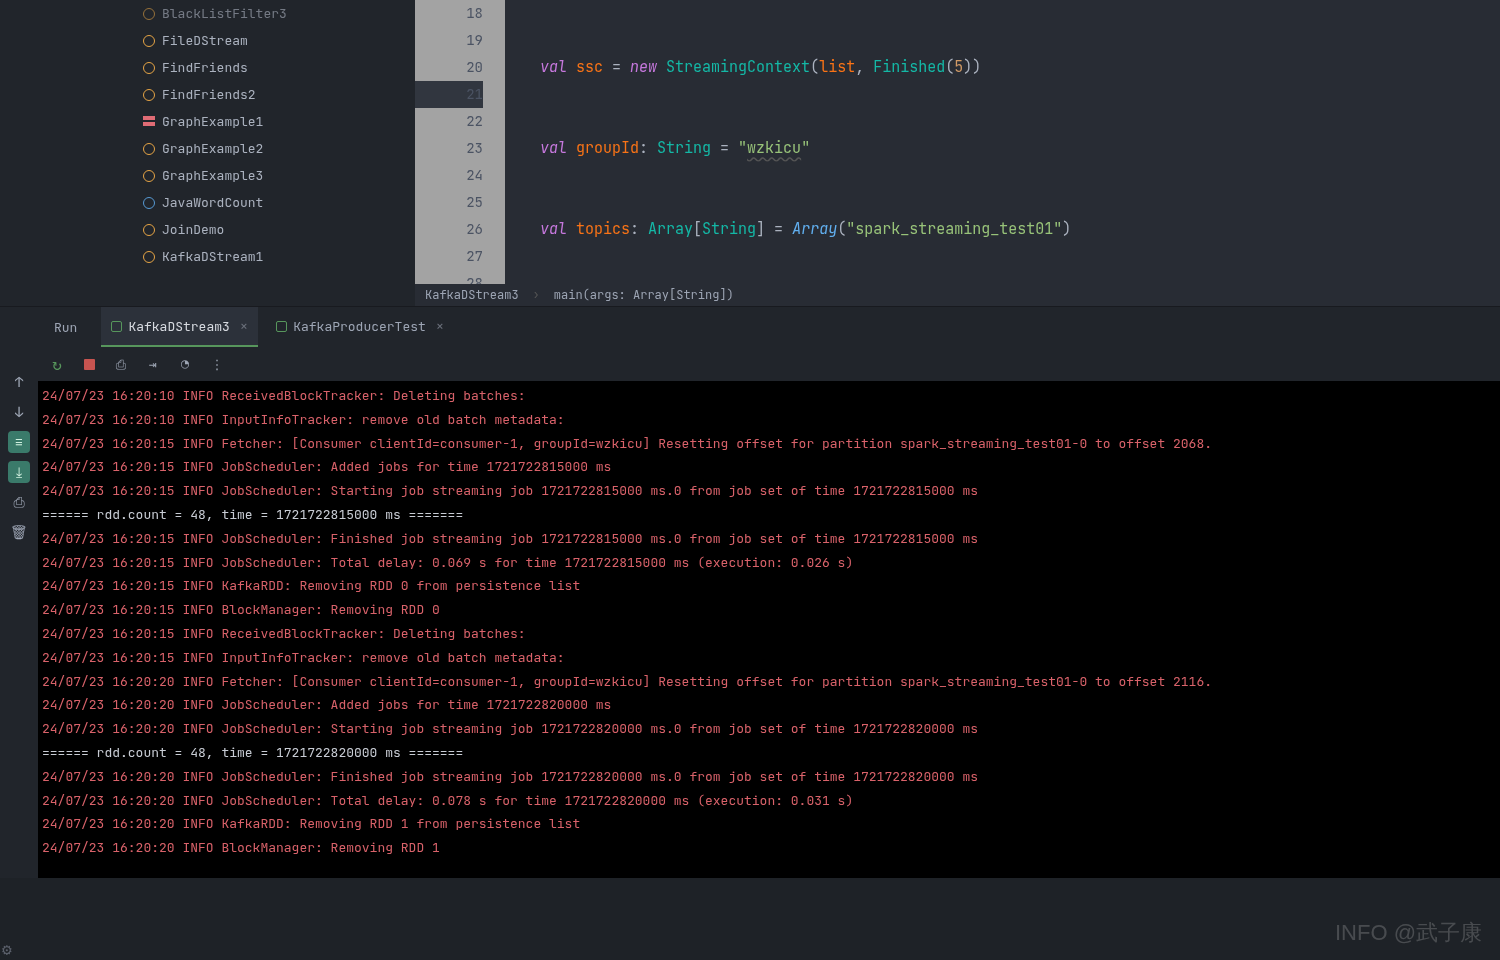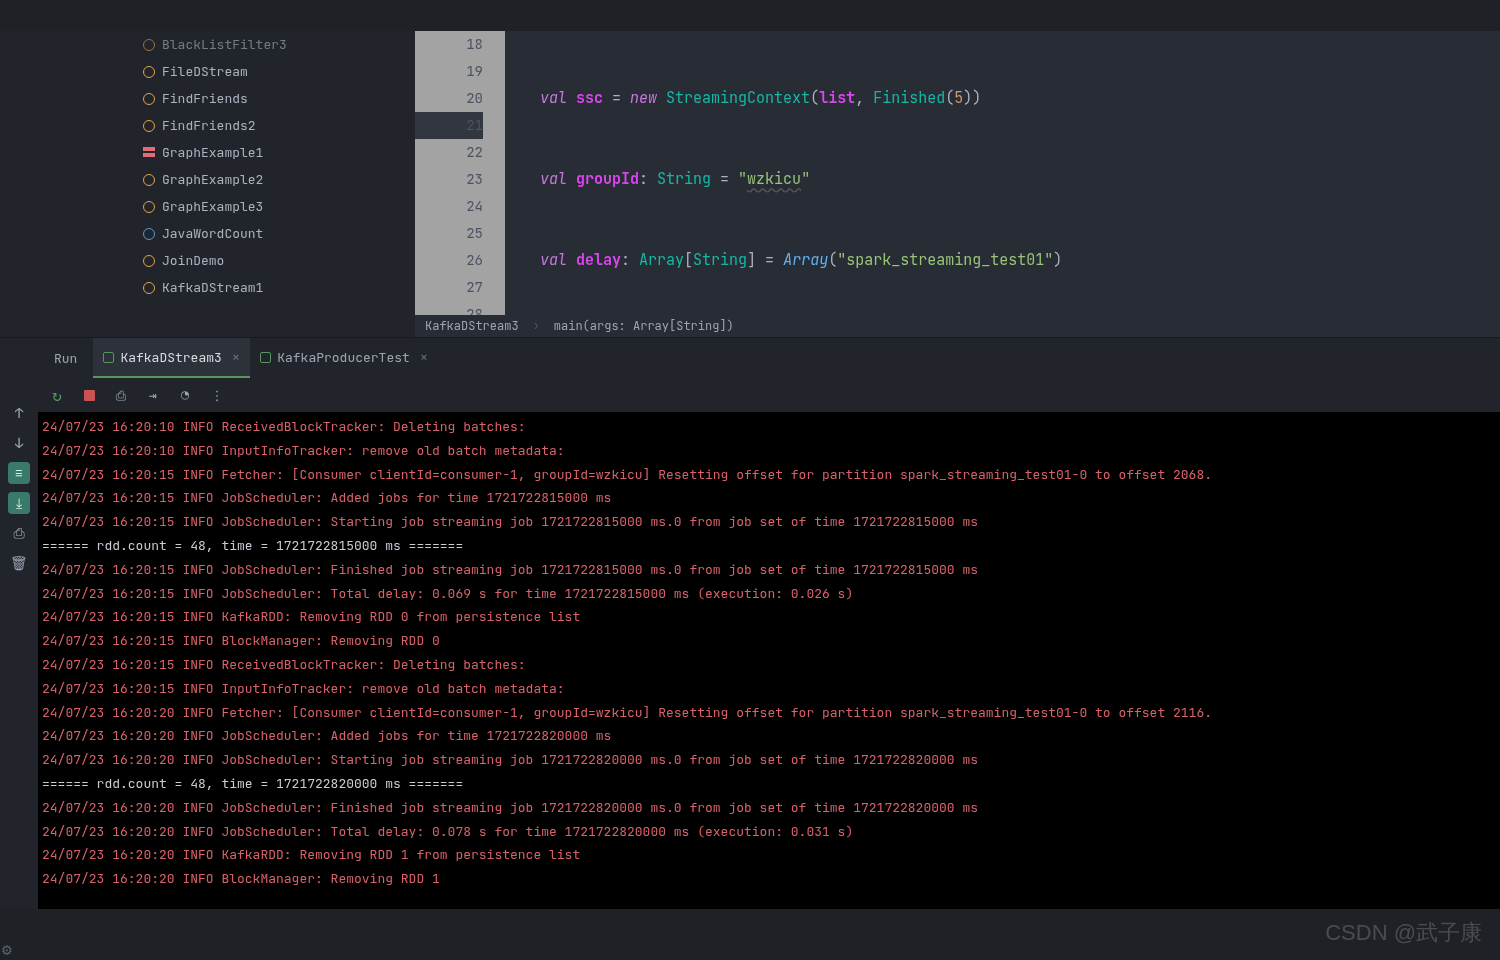--- a/index.html
+++ b/index.html
@@ -8,21 +8,20 @@
     color: #abb2bf;
     font-family: 'JetBrains Mono', 'Consolas', monospace;
     font-size: 13px;
     overflow: hidden;
     width: 1500px;
     height: 960px;
   }
   .main-area {
     display: flex;
     height: 306px;
-    margin-top: 31px;
   }
   .sidebar {
     width: 415px;
     background: #21252b;
     overflow-y: hidden;
     padding-top: 0;
   }
   .tree-item {
     display: flex;
     align-items: center;
@@ -71,21 +70,21 @@
     overflow: hidden;
     white-space: pre;
   }
   .code-line { height: 27px; padding-left: 35px; }
   .kw { color: #c678dd; font-style: italic; }
   .fn-i { color: #61afef; font-style: italic; }
   .str { color: #98c379; }
   .num { color: #d19a66; }
   .typ { color: #14b8a6; }
   .op { color: #abb2bf; }
-  .id { color: #d946ef; font-weight: bold; }
+  .id { color: #f97316; }
   .wavy { text-decoration: underline wavy #555; text-underline-offset: 3px; }
   .breadcrumb {
     height: 22px;
     background: #282c34;
     padding: 2px 10px;
     font-size: 12px;
     color: #9da5b4;
     display: flex;
     align-items: center;
     gap: 14px;
@@ -119,20 +118,21 @@
     flex: 1;
     display: flex;
     flex-direction: column;
   }
   .tabs-row {
     display: flex;
     align-items: center;
     height: 40px;
     background: #21252b;
     padding-left: 0;
+    gap: 8px;
   }
   .run-tab {
     padding: 10px 16px;
     color: #9da5b4;
     font-size: 13px;
   }
   .tab {
     display: flex;
     align-items: center;
     padding: 0 10px;
@@ -272,21 +272,21 @@
         <div class="gutter-line">23</div>
         <div class="gutter-line">24</div>
         <div class="gutter-line">25</div>
         <div class="gutter-line">26</div>
         <div class="gutter-line">27</div>
         <div class="gutter-line">28</div>
       </div>
       <div class="code-body">
         <div class="code-line"><span class="kw">val</span> <span class="id">ssc</span><span class="op"> = </span><span class="kw">new</span><span> </span><span class="typ">StreamingContext</span><span class="op">(</span><span class="id">list</span><span class="op">, </span><span class="typ">Finished</span><span class="op">(</span><span class="num">5</span><span class="op">))</span></div>
         <div class="code-line"><span class="kw">val</span> <span class="id">groupId</span><span class="op">: </span><span class="typ">String</span><span class="op"> = </span><span class="str">"</span><span class="str wavy">wzkicu</span><span class="str">"</span></div>
-        <div class="code-line"><span class="kw">val</span> <span class="id">delay</span><span class="op">: </span><span class="typ">Array</span><span class="op">[</span><span class="typ">String</span><span class="op">] = </span><span class="fn-i">Array</span><span class="op">(</span><span class="str">"spark_streaming_test01"</span><span class="op">)</span></div>
+        <div class="code-line"><span class="kw">val</span> <span class="id">topics</span><span class="op">: </span><span class="typ">Array</span><span class="op">[</span><span class="typ">String</span><span class="op">] = </span><span class="fn-i">Array</span><span class="op">(</span><span class="str">"spark_streaming_test01"</span><span class="op">)</span></div>
         
         
         
         
         
         
         
         
       </div>
     </div>
@@ -328,14 +328,14 @@
         </div>
       <div class="tb-icon">⎙</div>
       <div class="tb-icon">⇥</div>
       <div class="tb-icon">◔</div>
       <div class="tb-icon">⋮</div>
     </div>
     <div class="console" id="console"><div class="log-red">24/07/23 16:20:10 INFO ReceivedBlockTracker: Deleting batches: </div><div class="log-red">24/07/23 16:20:10 INFO InputInfoTracker: remove old batch metadata: </div><div class="log-red">24/07/23 16:20:15 INFO Fetcher: [Consumer clientId=consumer-1, groupId=wzkicu] Resetting offset for partition spark_streaming_test01-0 to offset 2068.</div><div class="log-red">24/07/23 16:20:15 INFO JobScheduler: Added jobs for time 1721722815000 ms</div><div class="log-red">24/07/23 16:20:15 INFO JobScheduler: Starting job streaming job 1721722815000 ms.0 from job set of time 1721722815000 ms</div><div class="log-white">====== rdd.count = 48, time = 1721722815000 ms =======</div><div class="log-red">24/07/23 16:20:15 INFO JobScheduler: Finished job streaming job 1721722815000 ms.0 from job set of time 1721722815000 ms</div><div class="log-red">24/07/23 16:20:15 INFO JobScheduler: Total delay: 0.069 s for time 1721722815000 ms (execution: 0.026 s)</div><div class="log-red">24/07/23 16:20:15 INFO KafkaRDD: Removing RDD 0 from persistence list</div><div class="log-red">24/07/23 16:20:15 INFO BlockManager: Removing RDD 0</div><div class="log-red">24/07/23 16:20:15 INFO ReceivedBlockTracker: Deleting batches: </div><div class="log-red">24/07/23 16:20:15 INFO InputInfoTracker: remove old batch metadata: </div><div class="log-red">24/07/23 16:20:20 INFO Fetcher: [Consumer clientId=consumer-1, groupId=wzkicu] Resetting offset for partition spark_streaming_test01-0 to offset 2116.</div><div class="log-red">24/07/23 16:20:20 INFO JobScheduler: Added jobs for time 1721722820000 ms</div><div class="log-red">24/07/23 16:20:20 INFO JobScheduler: Starting job streaming job 1721722820000 ms.0 from job set of time 1721722820000 ms</div><div class="log-white">====== rdd.count = 48, time = 1721722820000 ms =======</div><div class="log-red">24/07/23 16:20:20 INFO JobScheduler: Finished job streaming job 1721722820000 ms.0 from job set of time 1721722820000 ms</div><div class="log-red">24/07/23 16:20:20 INFO JobScheduler: Total delay: 0.078 s for time 1721722820000 ms (execution: 0.031 s)</div><div class="log-red">24/07/23 16:20:20 INFO KafkaRDD: Removing RDD 1 from persistence list</div><div class="log-red">24/07/23 16:20:20 INFO BlockManager: Removing RDD 1</div></div>
   </div>
 </div>
 
-<div class="watermark">CSDN @武子康</div>
+<div class="watermark">INFO @武子康</div>
 <div class="gear-corner">⚙</div>
 
 </body></html>

